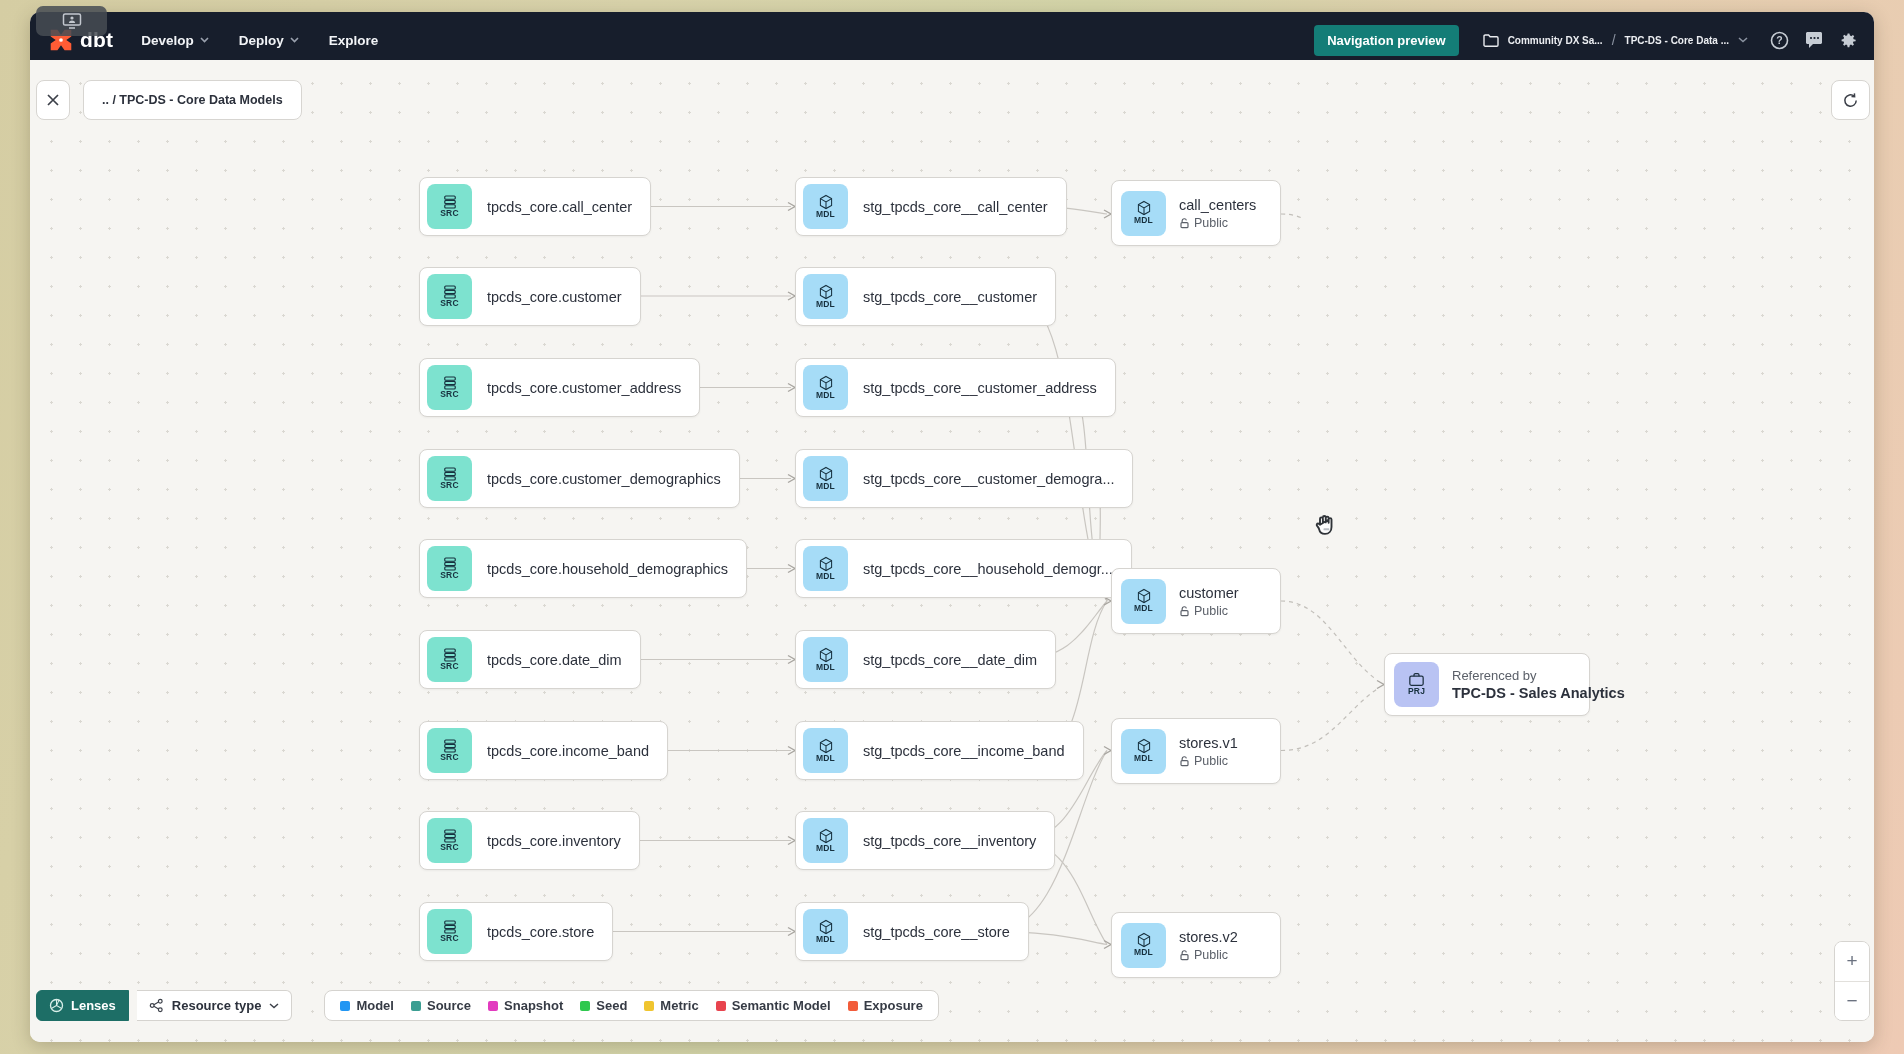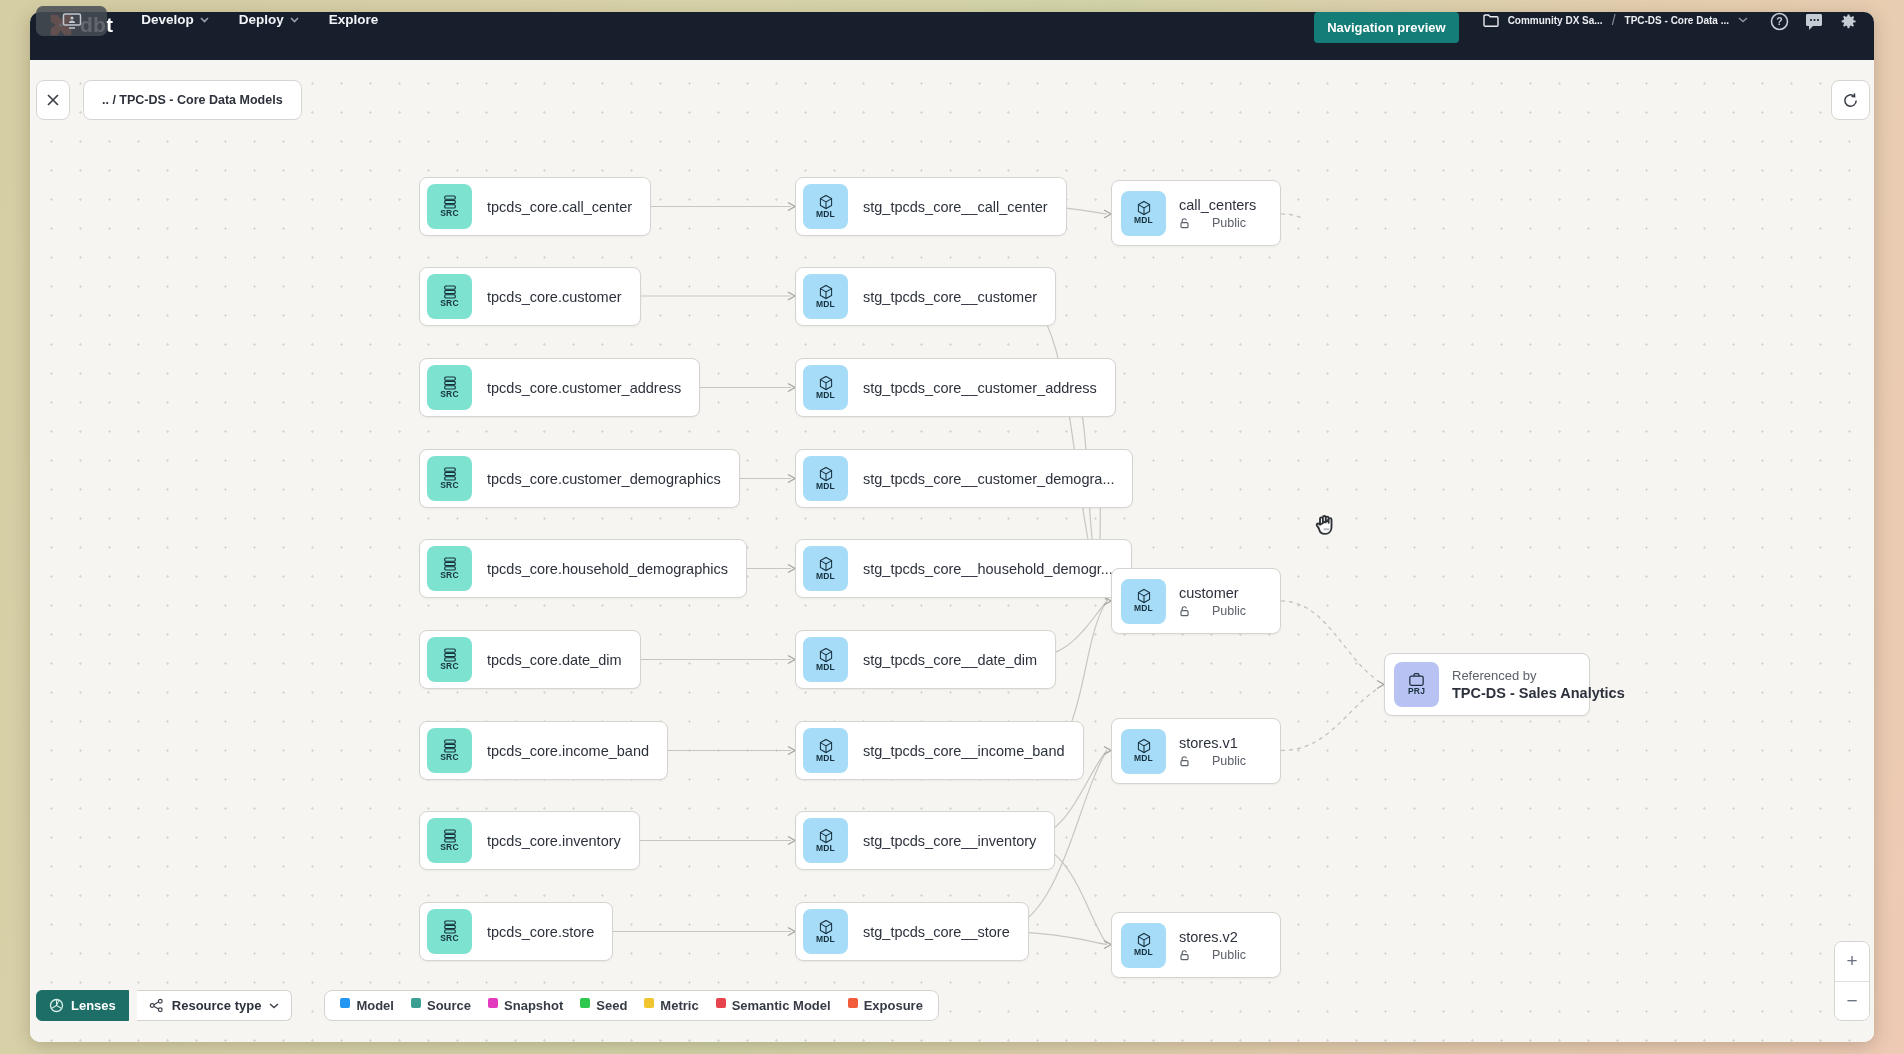--- a/index.html
+++ b/index.html
@@ -3,21 +3,21 @@
 <meta charset="utf-8">
 <style>
   * { margin:0; padding:0; box-sizing:border-box; }
   html,body { width:1904px; height:1054px; overflow:hidden; font-family:"Liberation Sans",sans-serif; }
   body { background:linear-gradient(110deg,#d5cda3 0%,#d9d3ab 28%,#d3d4a8 48%,#e5cfb0 72%,#eecab4 100%); position:relative; }
 
   
   .window { position:absolute; left:30px; top:12px; width:1844px; height:1030px; border-radius:10px; overflow:hidden; background:#f6f5f2; box-shadow:0 4px 18px rgba(60,50,30,.25); }
 
   
-  .navbar { position:absolute; left:0; top:0; right:0; height:56px; background:#171e2c; display:flex; align-items:flex-start; padding:0 16px 0 18px; }
+  .navbar { position:absolute; left:0; top:0; right:0; height:56px; background:#171e2c; display:flex; align-items:center; padding:0 16px 0 18px; }
   .logo { display:flex; align-items:center; gap:6px; margin-right:28px; }
   .logo-text { color:#fff; font-size:21px; font-weight:700; letter-spacing:.2px; }
   .menu { display:flex; align-items:center; gap:30px; }
   .menu-item { display:flex; align-items:center; gap:6px; color:#f2f4f7; font-size:13.5px; font-weight:700; cursor:pointer; }
   .spacer { flex:1; }
   .nav-preview { background:#147d77; color:#fff; font-size:13px; font-weight:700; border:none; border-radius:4px; padding:8px 13px; margin-right:24px; cursor:pointer; font-family:inherit; }
   .crumbs { display:flex; align-items:center; gap:9px; margin-right:22px; }
   .crumb-proj,.crumb-page { color:#eceef2; font-size:10px; font-weight:700; }
   .crumb-sep { color:#8b93a1; font-size:14px; }
   .nav-icons { display:flex; align-items:center; gap:15px; }
@@ -39,32 +39,32 @@
   .flow-node { height:59px; gap:15px; padding:0 18px 0 7px; }
   .icon-box { width:45px; height:45px; border-radius:8px; display:flex; flex-direction:column; align-items:center; justify-content:center; gap:0; flex:0 0 auto; }
   .icon-box .badge { font-size:8.5px; font-weight:700; color:#16303e; letter-spacing:.2px; line-height:1.1; }
   .icon-src { background:#7de2cf; }
   .icon-mdl { background:#a6dcf7; }
   .icon-prj { background:#b9c3f3; }
   .node-label { font-size:14.5px; font-weight:500; color:#2c313c; white-space:nowrap; }
   .public-node { width:170px; height:66px; gap:13px; padding:0 10px 0 9px; }
   .public-meta { display:flex; flex-direction:column; gap:3px; }
   .public-name { font-size:14.5px; font-weight:500; color:#2c313c; }
-  .public-access { display:flex; align-items:center; gap:22px; font-size:12.5px; color:#5b6069; }
+  .public-access { display:flex; align-items:center; gap:4px; font-size:12.5px; color:#5b6069; }
   .prj-node { left:1354px; top:593px; width:206px; height:63px; gap:13px; padding:0 10px 0 9px; }
   .prj-meta { display:flex; flex-direction:column; gap:2px; }
   .prj-label { font-size:13px; color:#5b6069; }
   .prj-name { font-size:14.5px; font-weight:600; color:#2c313c; white-space:nowrap; }
 
   
   .bottombar { position:absolute; left:6px; top:930px; display:flex; align-items:stretch;gap:8px; }
   .btn-lenses { display:flex; align-items:center; gap:7px; background:#1d6e66; color:#fff; font-size:13px; font-weight:700; border:1px solid #1d6e66; border-radius:6px 0 0 6px; padding:0 12px; height:31px; cursor:pointer; font-family:inherit; }
   .btn-restype { display:flex; align-items:center; gap:8px; background:#fff; color:#2c313c; font-size:13px; font-weight:700; border:1px solid #d5d3cf; border-left:none; border-radius:0 6px 6px 0; padding:0 12px; height:31px; cursor:pointer; font-family:inherit; }
   .legend { display:flex; align-items:center; gap:17px; background:#fff; border:1px solid #d5d3cf; border-radius:8px; height:31px; margin-left:24px; padding:0 15px; }
-  .legend-item { display:flex; align-items:flex-start; gap:6px; font-size:13px; font-weight:600; color:#363b45; }
+  .legend-item { display:flex; align-items:center; gap:6px; font-size:13px; font-weight:600; color:#363b45; }
   .legend-swatch { width:10px; height:10px; border-radius:2px; }
 
   
   .zoomctl { position:absolute; left:1804px; top:881px; width:36px; height:80px; background:#fff; border:1px solid #d6d4d0; border-radius:8px; display:flex; flex-direction:column; overflow:hidden; }
   .zoomctl button { flex:1; background:#fff; border:none; font-size:19px; color:#6b7280; cursor:pointer; font-family:inherit; }
   .zoomctl button:first-child { border-bottom:1px solid #e2e0dc; }
 
   .hand-cursor { position:absolute; left:1281px; top:450px; pointer-events:none; }
   .capture-pill { position:absolute; left:36px; top:6px; width:71px; height:30px; background:rgba(70,76,84,.85); border-radius:7px; display:flex; align-items:center; justify-content:center; z-index:50; }
 </style>

